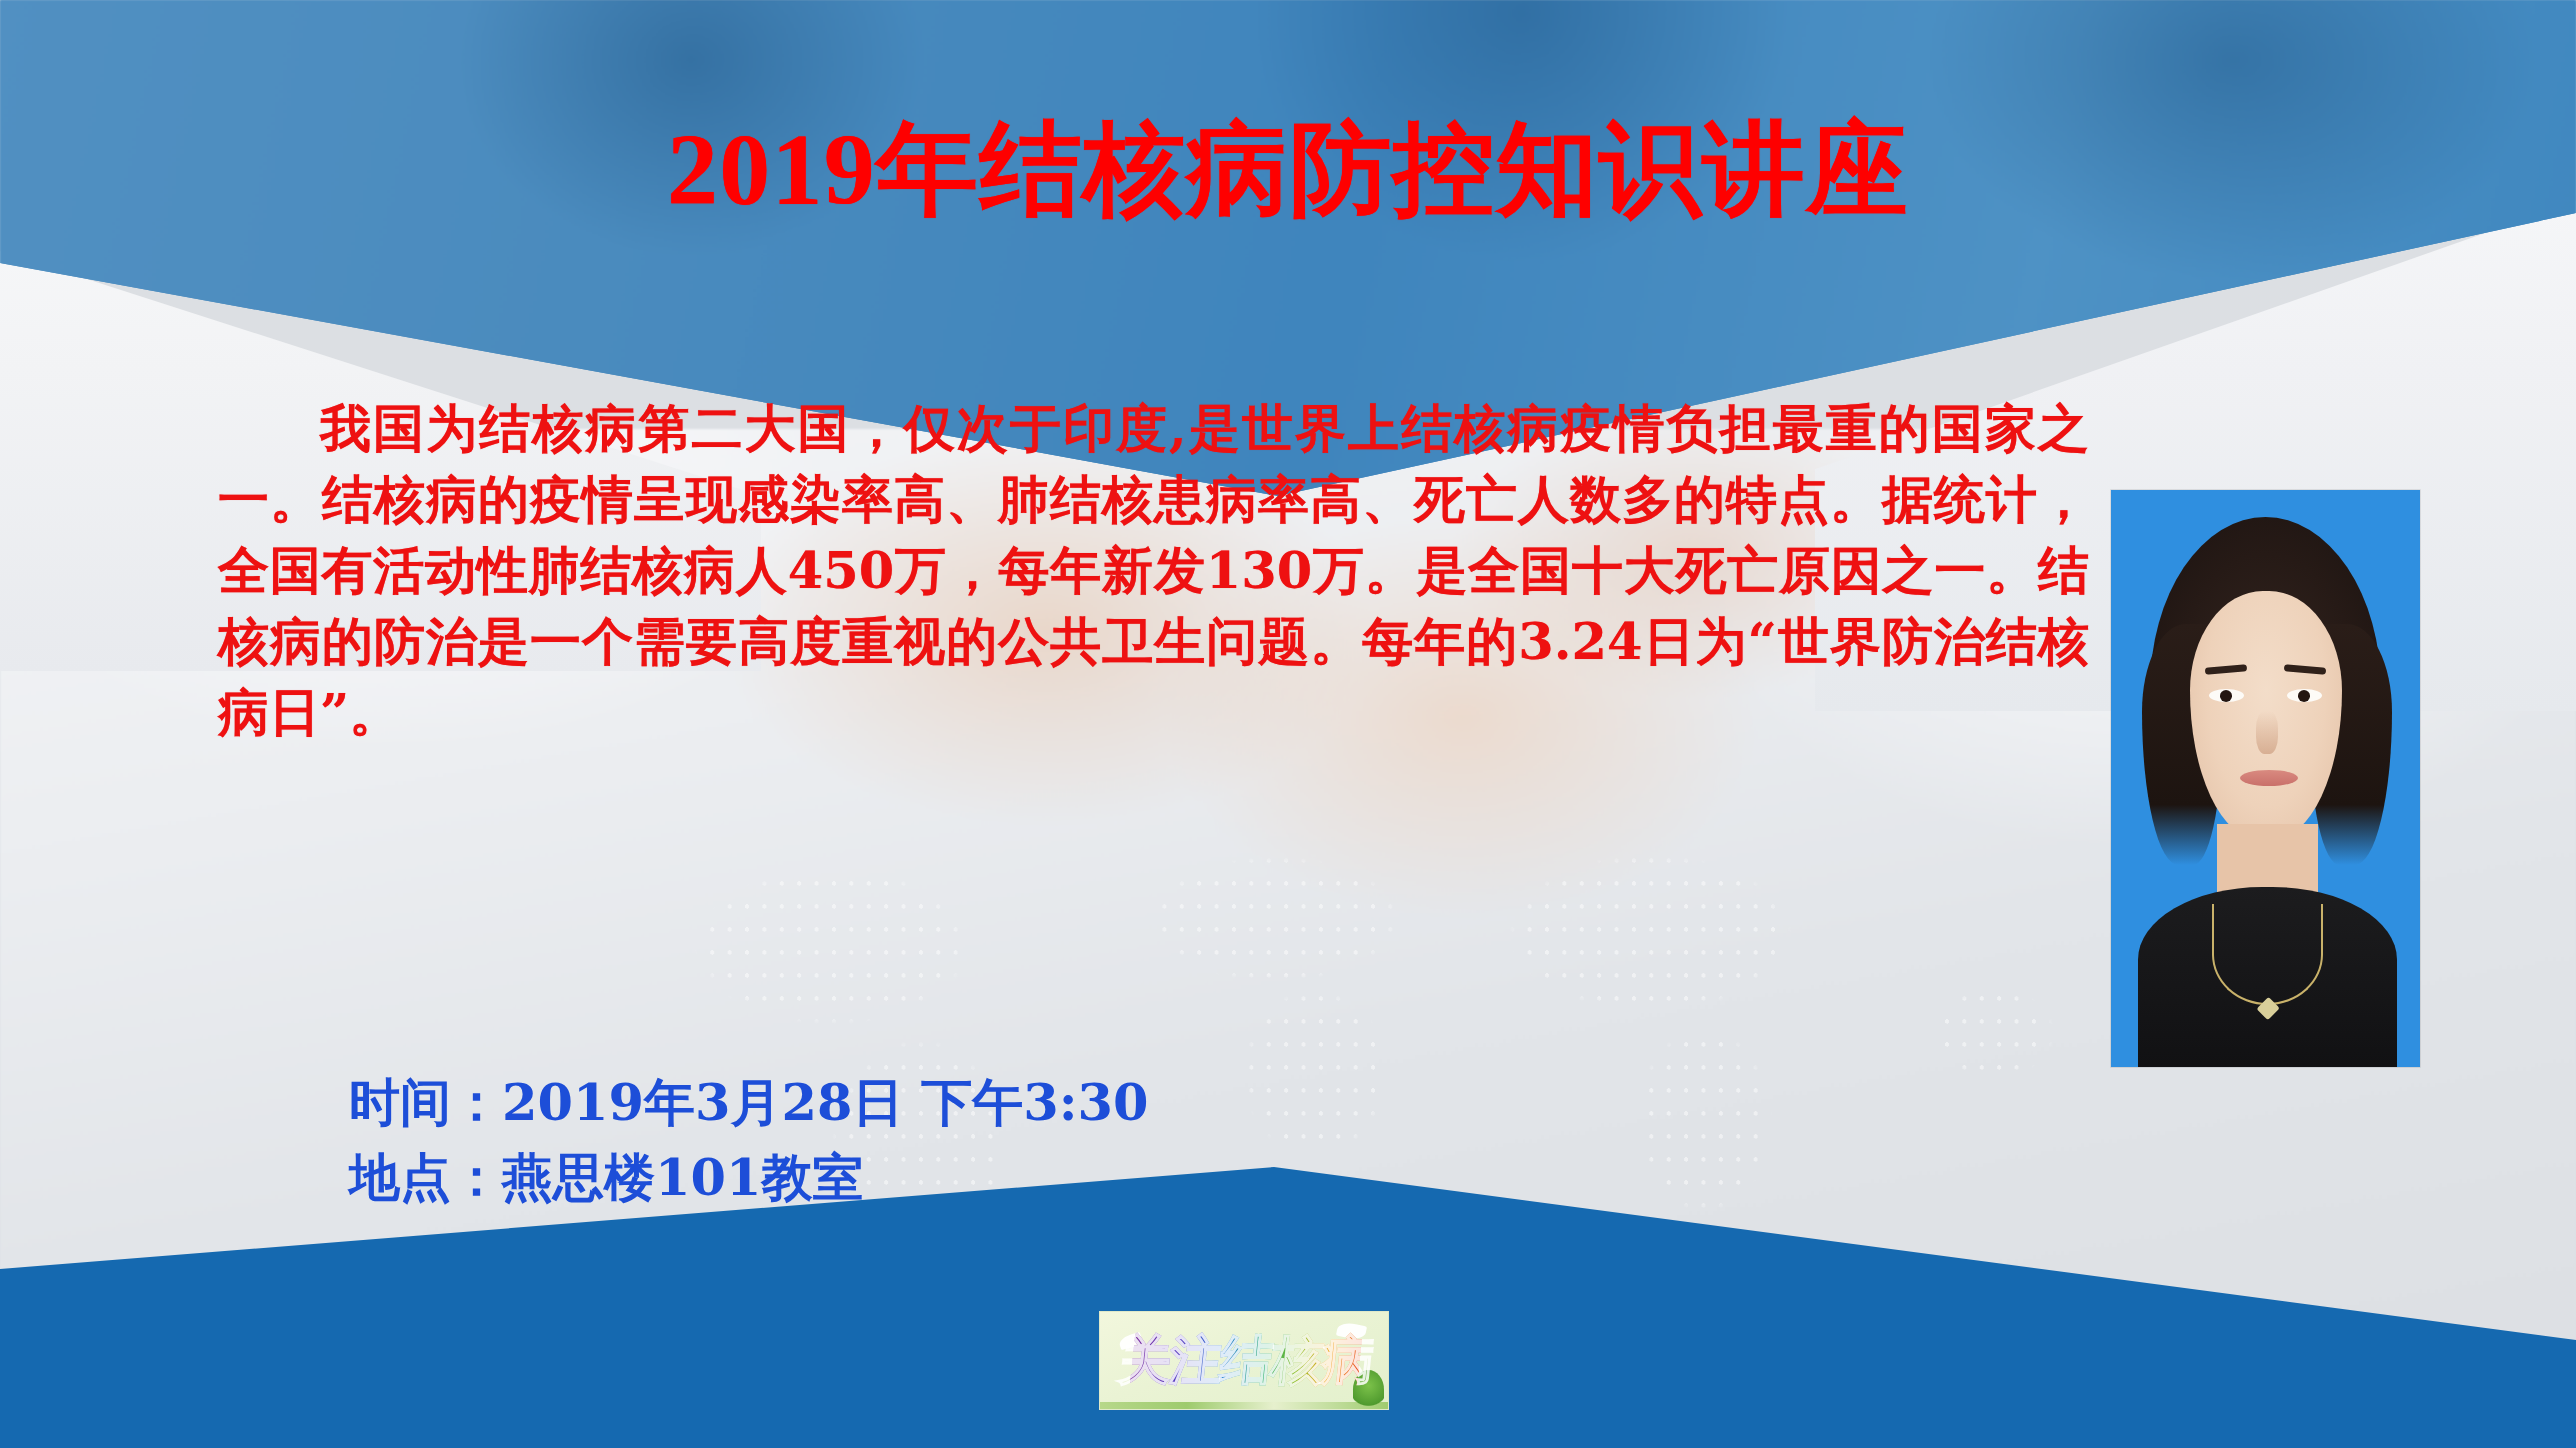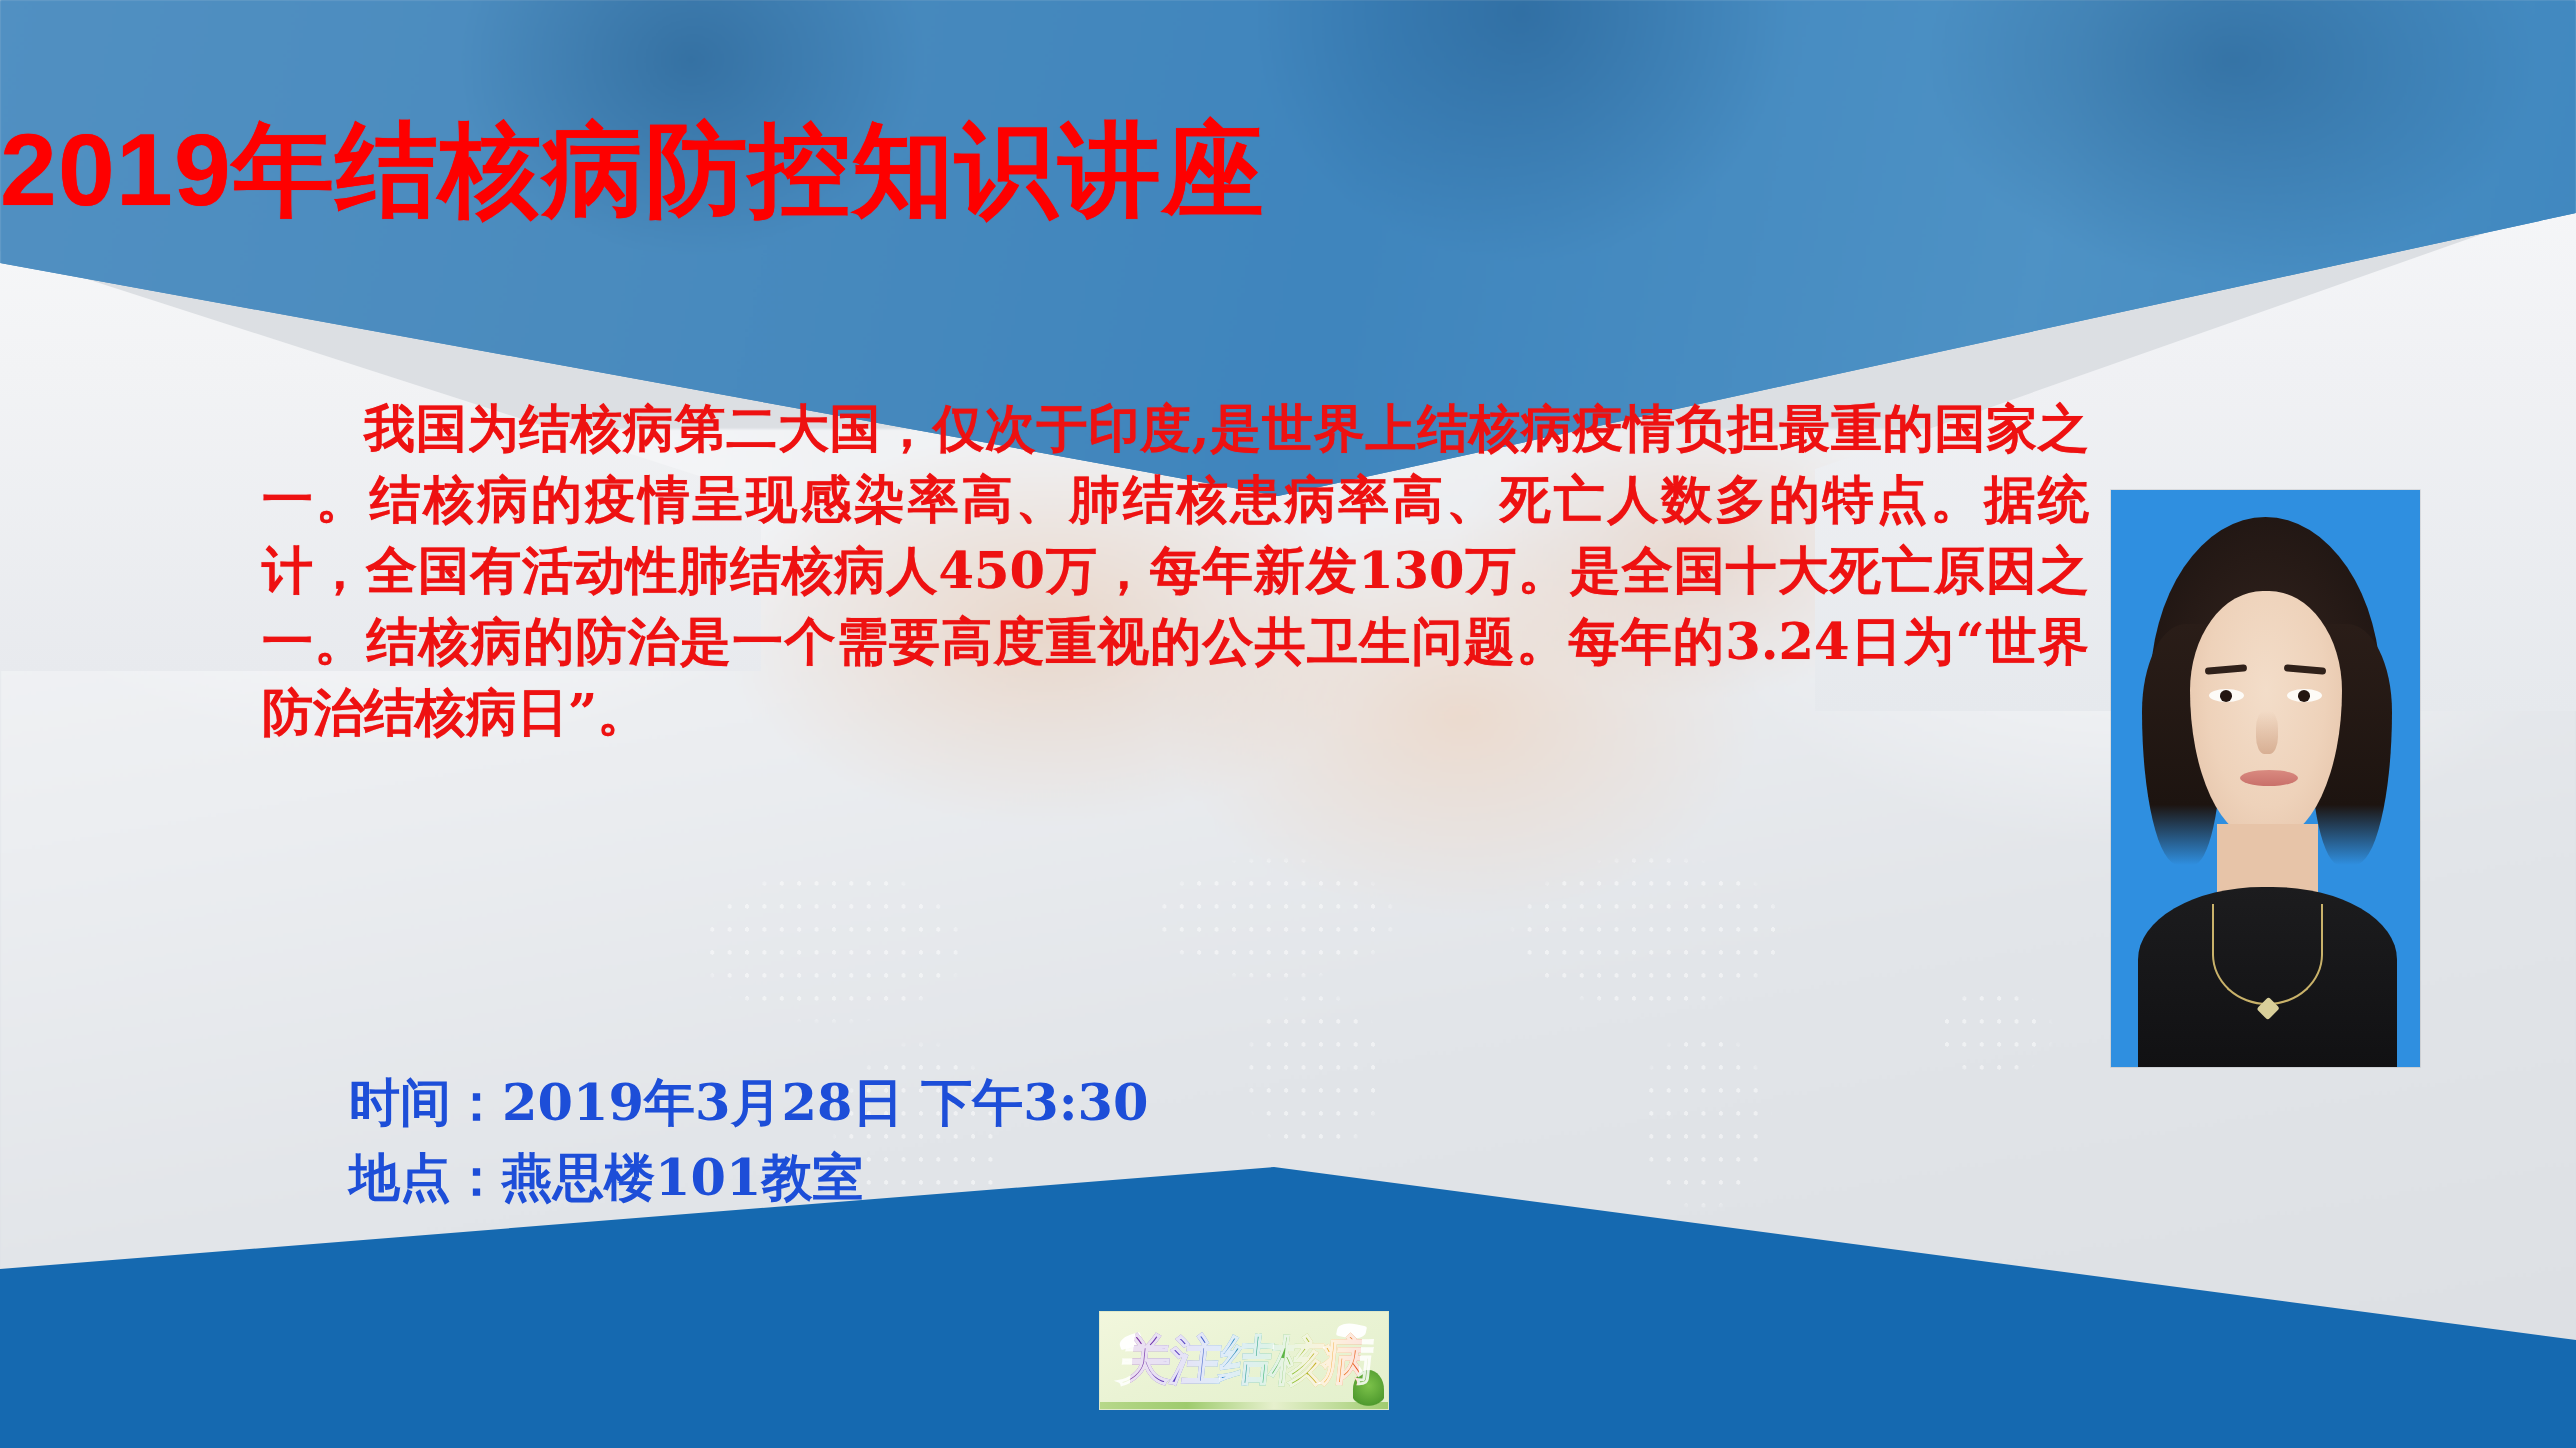--- a/index.html
+++ b/index.html
@@ -95,44 +95,45 @@
   
   .band-bottom{
     position:absolute;left:0;bottom:0;width:2576px;height:282px;
     background:#1569b0;
     clip-path:polygon(0 102px, 1274px 0, 2576px 173px, 2576px 282px, 0 282px);
   }
 
   
   .title{
     position:absolute;left:0;top:119px;width:2576px;
+    text-align:center;
     color:#fe0000;
     font-size:102px;
     font-weight:900;
     letter-spacing:1.3px;
     line-height:1;
     white-space:nowrap;
-    font-family:Liberation Sans, sans-serif;
+    font-family:Liberation Serif, serif;
     text-shadow:0 0 0.7px #fe0000;
   }
 
   
   .body-copy{
     position:absolute;left:218px;top:393px;width:1871px;
     color:#ee1111;
     font-size:51px;
     line-height:71px;
     font-family:"DejaVu Serif","Liberation Serif",serif;
     font-weight:700;
     text-align:justify;
     text-justify:inter-character;
     text-shadow:0 0 0.7px rgba(238,17,17,.6);
   }
   .body-copy p{margin:0;}
-  .body-copy p.indent{text-indent:2em;margin-left:44px;}
+  .body-copy p.indent{text-indent:2em;}
   .meta{
     position:absolute;left:349px;top:1065px;width:1610px;
     color:#1d4ed8;
     font-size:51px;
     line-height:75px;
     font-family:"DejaVu Serif","Liberation Serif",serif;
     font-weight:700;
   }
   .meta div{margin:0;white-space:nowrap;}
 

